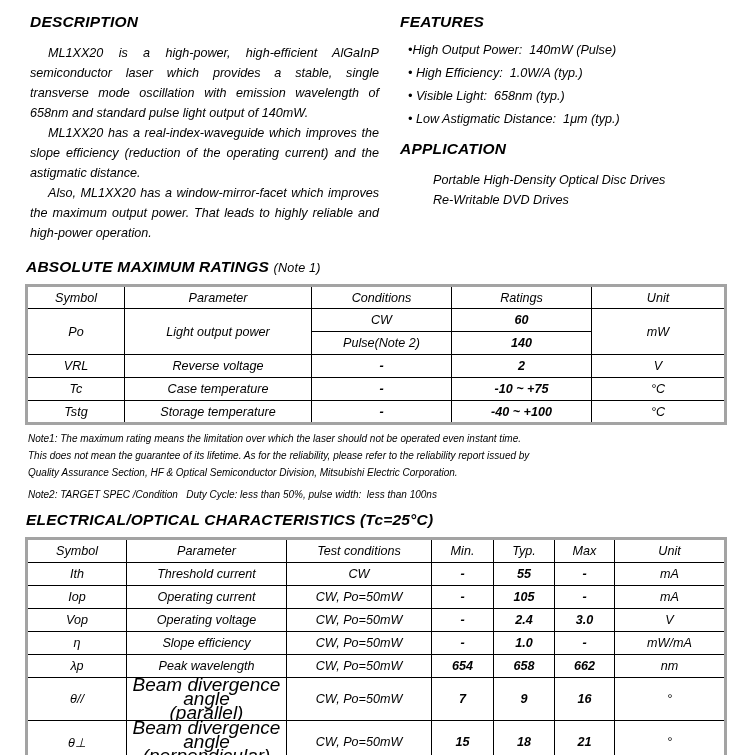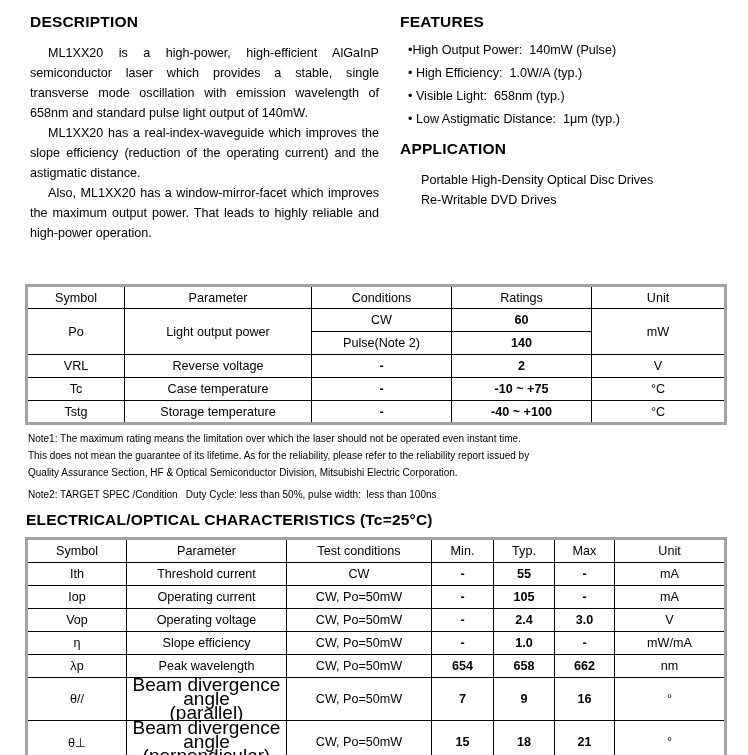--- a/index.html
+++ b/index.html
@@ -2,41 +2,41 @@
 <html><head>
 <meta charset="utf-8">
 <style>
   * { margin:0; padding:0; box-sizing:border-box; }
   html,body { background:#ffffff; }
   body {
     width:748px; height:755px;
     font-family:"Liberation Sans", sans-serif;
     color:#000;
   }
-  .page { position:relative; width:748px; height:755px; background:#fff; overflow:hidden; }
+  .page { position:relative; width:748px; height:755px; background:#fff; overflow:hidden;font-style:italic; }
 
   .sec-title { font-size:15.5px; font-weight:bold; letter-spacing:0.2px; }
 
   
   .desc-col { position:absolute; left:30px; top:13px; width:349px; }
   .desc-col .sec-title { margin-bottom:12px; }
   .desc-col p {
     font-size:12.6px; line-height:20px;
     text-align:justify; text-indent:18px;
   }
 
   
   .right-col { position:absolute; left:400px; top:13px; width:335px; }
   .right-col .sec-title { margin-bottom:13px; }
   .feat-item {
     font-size:12.6px; line-height:13px;
     margin:0 0 10px 8px; white-space:pre-wrap;
   }
   .app-title { margin-top:14px; }
-  .app-line { font-size:12.6px; line-height:19.5px; margin-left:21px; margin-top:0; }
+  .app-line { font-size:12.6px; line-height:19.5px; margin-left:33px; margin-top:0; }
   .app-block { margin-top:6px; }
 
   
   .abs-head { position:absolute; left:26px; top:258px; }
   .abs-head .note { font-size:12.6px; font-weight:normal; }
   .elec-head { position:absolute; left:26px; top:511px; }
 
   
   .tbl {
     border-collapse:collapse; table-layout:fixed;
@@ -80,20 +80,24 @@
     <div class="feat-item">• Visible Light:  658nm (typ.)</div>
     <div class="feat-item">• Low Astigmatic Distance:  1μm (typ.)</div>
 
     <div class="sec-title app-title">APPLICATION</div>
     <div class="app-block">
       <div class="app-line">Portable High-Density Optical Disc Drives</div>
       <div class="app-line">Re-Writable DVD Drives</div>
     </div>
   </div>
 
+  <div class="sec-title abs-head">
+    <span>ABSOLUTE MAXIMUM RATINGS</span>
+    <span class="note">(Note 1)</span>
+  </div>
 
   <table class="tbl t1">
     <colgroup>
       <col style="width:98px">
         <col style="width:187px">
         <col style="width:140px">
         <col style="width:140px">
         <col style="width:134px">
     </colgroup>
     <tbody>

